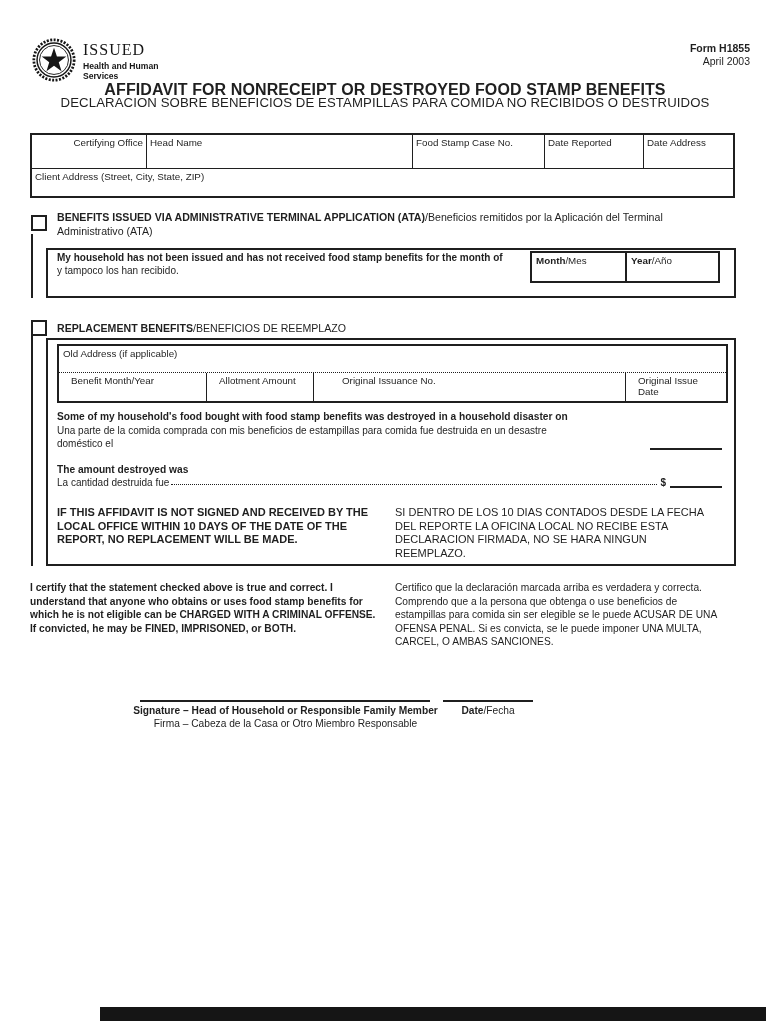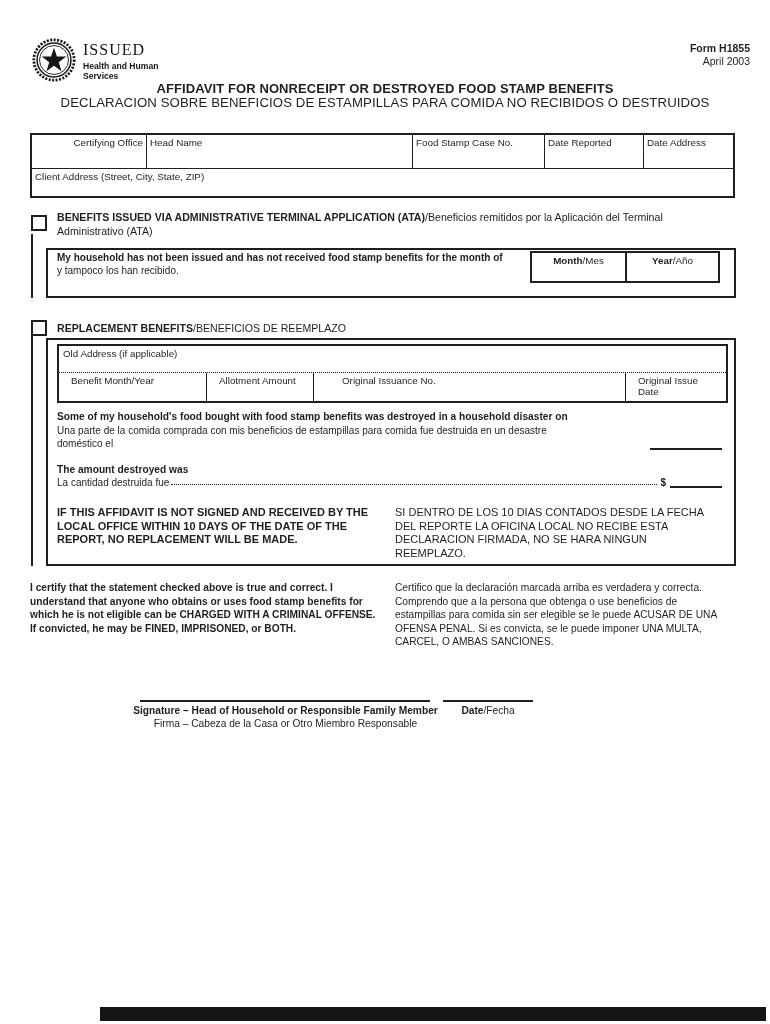--- a/index.html
+++ b/index.html
@@ -10,40 +10,40 @@
   }
   .abs{position:absolute;}
   .b{font-weight:bold;}
   .nw{white-space:nowrap;}
 
   
   .seal{width:44px;height:44px;}
   .org-name{font-family:"Liberation Serif","DejaVu Serif",serif;font-size:16px;letter-spacing:1px;color:#161616;}
   .dept{font-size:8.6px;font-weight:bold;line-height:9.6px;color:#161616;}
   .form-id{text-align:right;font-size:10.5px;line-height:13px;}
-  .title-en{width:770px;text-align:center;font-size:13px;font-weight:bold;letter-spacing:.1px;}
+  .title-en{width:770px;text-align:center;font-size:16px;font-weight:bold;letter-spacing:.1px;}
   .title-es{width:770px;text-align:center;font-size:13.2px;letter-spacing:.1px;}
 
   
   .case-table{left:30px;top:133px;width:705px;border:2px solid #1f1f1f;box-sizing:border-box;}
   .case-row1{display:flex;height:33px;border-bottom:1px solid #1f1f1f;}
   .case-row2{height:27px;}
   .cell{box-sizing:border-box;padding:2px 3px;font-size:9.8px;}
   .case-row1 .cell{border-right:1px solid #1f1f1f;}
   .case-row1 .cell:last-child{border-right:none;}
 
   
   .checkbox{width:12px;height:12px;border:2px solid #1f1f1f;box-sizing:content-box;background:#fff;}
   .sec-heading{font-size:10.6px;line-height:13.5px;}
   .vrule{width:2px;background:#1f1f1f;}
   .sec-box{border:2px solid #1f1f1f;box-sizing:border-box;background:#fff;}
 
   .statement{font-size:10px;line-height:13px;}
   .mini-table{display:flex;border:2px solid #1f1f1f;box-sizing:border-box;background:#fff;}
-  .mini-cell{box-sizing:border-box;padding:2px 4px;font-size:9.8px;text-align:center;}
+  .mini-cell{box-sizing:border-box;padding:2px 4px;font-size:9.8px;}
   .mini-cell.first{border-right:2px solid #1f1f1f;}
 
   
   .rep-table{border:2px solid #1f1f1f;box-sizing:border-box;background:#fff;}
   .rep-row1{height:26px;padding:2px 4px;box-sizing:border-box;font-size:9.8px;}
   .rep-row2{display:flex;height:28px;border-top:1px dotted #1f1f1f;}
   .rep-cell{box-sizing:border-box;padding:2px 12px;font-size:9.8px;border-right:1px solid #1f1f1f;}
   .rep-cell:last-child{border-right:none;}
 
   .para-b{font-size:10.2px;font-weight:bold;line-height:13.5px;}

